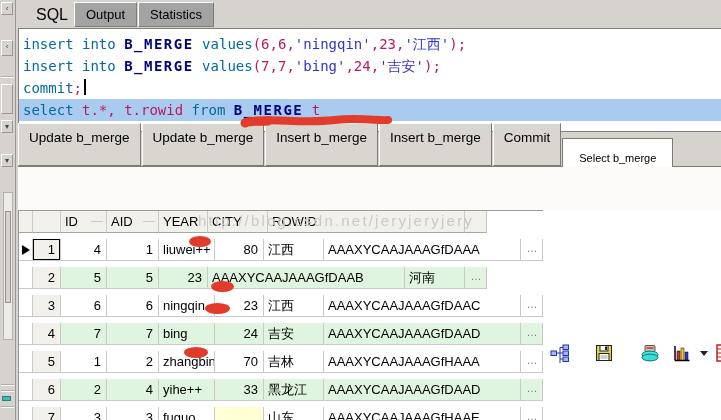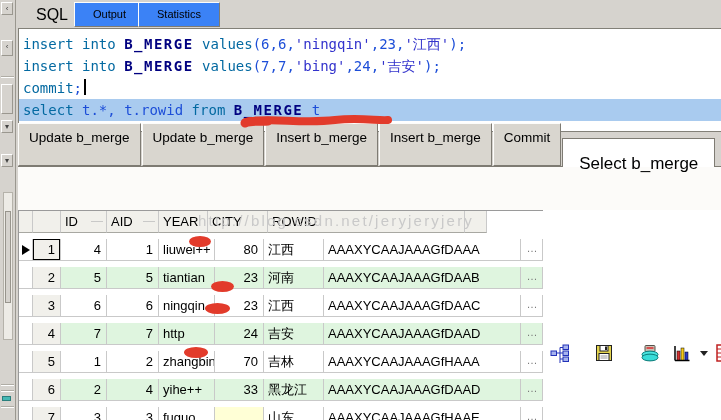--- a/index.html
+++ b/index.html
@@ -13,44 +13,44 @@
   .sfrag { position:absolute; left:1px; width:12px; background:#d6d3ce; border:1px solid #9a978f;
            border-top-color:#fff; border-left-color:#fff; font-size:8px; color:#444; text-align:center; line-height:11px; }
   .sscroll { position:absolute; left:3px; top:192px; width:10px; height:148px; background:#edebe6; border:1px solid #b5b2aa; }
   .sthumb { position:absolute; left:1px; top:18px; width:6px; height:92px; background:#d6d3ce; border:1px solid #97948c; }
   .sline { position:absolute; left:1px; width:13px; height:2px; background:#b0ada5; border-bottom:1px solid #fff; }
   .steal { position:absolute; left:2px; top:396px; width:9px; height:5px; background:#46b8b4; border:1px solid #2a7f7c; }
 
   
   .etabs { position:absolute; left:18px; top:0; width:703px; height:28px; }
   .etab-active { position:absolute; left:4px; top:4px; padding:0 14px; font-size:16px; color:#000; line-height:22px; }
-  .etab { position:absolute; top:2px; height:25px; line-height:23px; padding:0 18px; font-size:11px; color:#000;
-          background:#3b82f6; border:1px solid #7e7b73; border-top-color:#fdfdfb; border-left-color:#fdfdfb; }
+  .etab { position:absolute; top:2px; height:25px; line-height:23px; padding:0 11px; font-size:13px; color:#000;
+          background:#a3a3a3; border:1px solid #7e7b73; border-top-color:#fdfdfb; border-left-color:#fdfdfb; }
 
   
   .editor { position:absolute; left:18px; top:28px; width:703px; height:104px; background:#fff;
             border-top:1px solid #828078; border-left:1px solid #828078; border-bottom:1px solid #828078;
             font-family:"DejaVu Sans Mono","Liberation Mono",monospace; font-size:14px; padding-top:4px; }
   .code-line { height:22px; line-height:22px; white-space:pre; padding-left:4px; }
   .code-line.sel { background:#a9cbef; }
   .kw  { color:#0369a1; }
-  .pl  { color:#1d4ed8; }
+  .pl  { color:#be185d; }
   .str { color:#3333cc; }
   .tbl { color:#000080; font-weight:bold; letter-spacing:1.5px; }
   .caret { position:absolute; left:84px; top:79px; width:2px; height:16px; background:#000; }
 
   
   .red-underline { position:absolute; left:240px; top:110px; width:156px; height:22px; z-index:6; pointer-events:none; }
   .red-dot { position:absolute; height:11px; border-radius:50%; background:#e23b2b; z-index:6; pointer-events:none; }
 
   
   .rtabs { position:absolute; left:18px; top:138px; width:703px; height:28px; display:flex; align-items:flex-end; }
   .rtab { height:43px; line-height:23px; padding:2px 10px; font-size:13.5px; color:#000; background:#d9d6cf;
           border:1px solid #7e7b73; border-top-color:#fdfdfb; border-left-color:#fdfdfb; margin-right:1px; }
-  .rtab-active { height:29px; line-height:26px; padding:12px 16px; font-size:17px; background:#fff;
+  .rtab-active { height:29px; line-height:26px; padding:6px 16px; font-size:11px; background:#fff;
           border:1px solid #7e7b73; border-bottom:none; position:relative; z-index:3; margin-bottom:-1px; }
 
   
   .panel { position:absolute; left:18px; top:166px; width:703px; height:254px; background:#fff;
            border-top:1px solid #7e7b73; border-left:1px solid #828078; }
 
   
   .toolbar { position:absolute; left:18px; top:167px; width:703px; height:43px; background:#fcfbf9; }
   .tbi { position:absolute; top:176px; width:20px; height:20px; }
   .tbsep { position:absolute; top:172px; width:1px; height:30px; background:#c9c6be; border-right:1px solid #fff; }
@@ -266,45 +266,44 @@
       <div class="gcell c-city l-al">江西</div>
       <div class="gcell c-rowid l-al">AAAXYCAAJAAAGfDAAA</div>
       <div class="gcell c-more more-cell">…</div>
     </div>
 
     <div class="grow alt">
       <div class="gcell c-ind ind-cell"></div>
       <div class="gcell c-num num-cell">2</div>
       <div class="gcell c-id r-al">5</div>
       <div class="gcell c-aid r-al">5</div>
-      <div class="gcell c-name l-al">tiantian</div>
       <div class="gcell c-year r-al">23</div>
+      <div class="gcell c-rowid l-al">AAAXYCAAJAAAGfDAAB</div>
       <div class="gcell c-city l-al">河南</div>
-      <div class="gcell c-rowid l-al">AAAXYCAAJAAAGfDAAB</div>
       <div class="gcell c-more more-cell">…</div>
     </div>
 
     <div class="grow">
       <div class="gcell c-ind ind-cell"></div>
       <div class="gcell c-num num-cell">3</div>
       <div class="gcell c-id r-al">6</div>
       <div class="gcell c-aid r-al">6</div>
       <div class="gcell c-name l-al">ningqin</div>
       <div class="gcell c-year r-al">23</div>
       <div class="gcell c-city l-al">江西</div>
       <div class="gcell c-rowid l-al">AAAXYCAAJAAAGfDAAC</div>
       <div class="gcell c-more more-cell">…</div>
     </div>
 
     <div class="grow alt">
       <div class="gcell c-ind ind-cell"></div>
       <div class="gcell c-num num-cell">4</div>
       <div class="gcell c-id r-al">7</div>
       <div class="gcell c-aid r-al">7</div>
-      <div class="gcell c-name l-al">http</div>
+      <div class="gcell c-name l-al">bing</div>
       <div class="gcell c-year r-al">24</div>
       <div class="gcell c-city l-al">吉安</div>
       <div class="gcell c-rowid l-al">AAAXYCAAJAAAGfDAAD</div>
       <div class="gcell c-more more-cell">…</div>
     </div>
 
     <div class="grow">
       <div class="gcell c-ind ind-cell"></div>
       <div class="gcell c-num num-cell">5</div>
       <div class="gcell c-id r-al">1</div>

